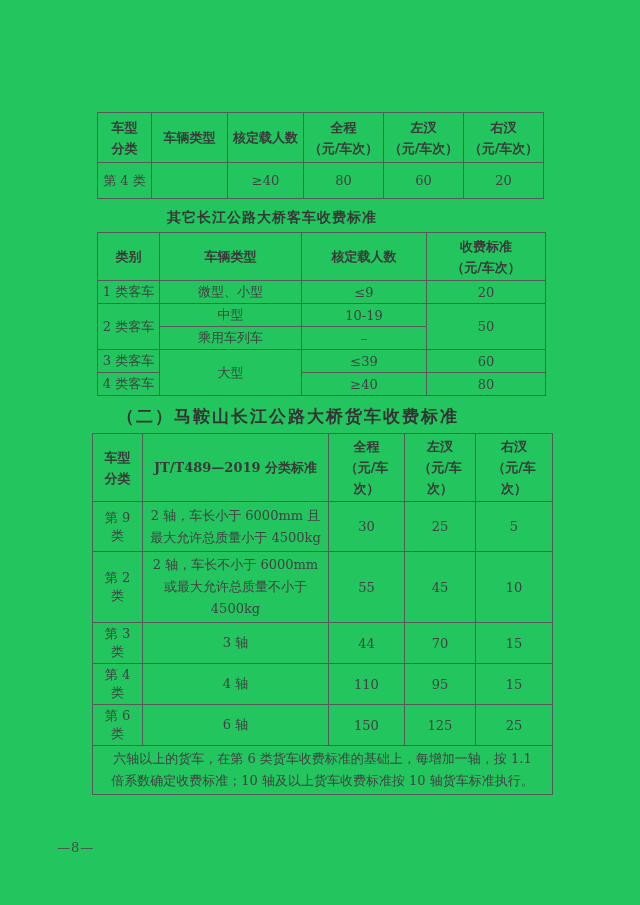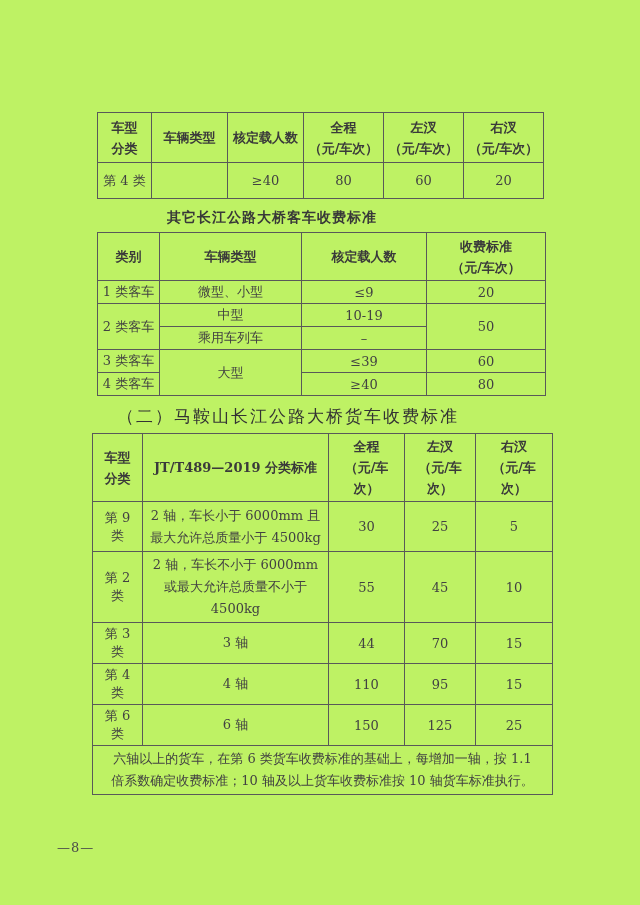--- a/index.html
+++ b/index.html
@@ -5,21 +5,21 @@
   html, body { margin: 0; padding: 0; }
   body {
     width: 640px; height: 905px;
     background: #ffffff;
     font-family: "DejaVu Serif", "Liberation Serif", serif;
     color: #3e3e3e;
   }
   .page {
     position: relative;
     width: 640px; height: 905px;
-    background: #bef264;
+    background: #22c55e;
     overflow: hidden;
   }
   table.doc {
     position: absolute;
     border-collapse: collapse;
     table-layout: fixed;
     font-size: 13px;
     color: #424242;
   }
   table.doc th, table.doc td {
@@ -56,21 +56,21 @@
     text-align: center;
     font-size: 14px;
     font-weight: bold;
     color: #383838;
     letter-spacing: 1px;
   }
   .section-heading {
     position: absolute;
     left: 117px;
     font-size: 17px;
-    font-weight: normal;
+    font-weight: bold;
     color: #333333;
     letter-spacing: 2px;
     text-align: right;
   }
   .sh2 { top: 405px; }
   .sh3 { top: 775px; }
   .page-number {
     position: absolute;
     left: 57px; top: 840px;
     font-size: 13px;

